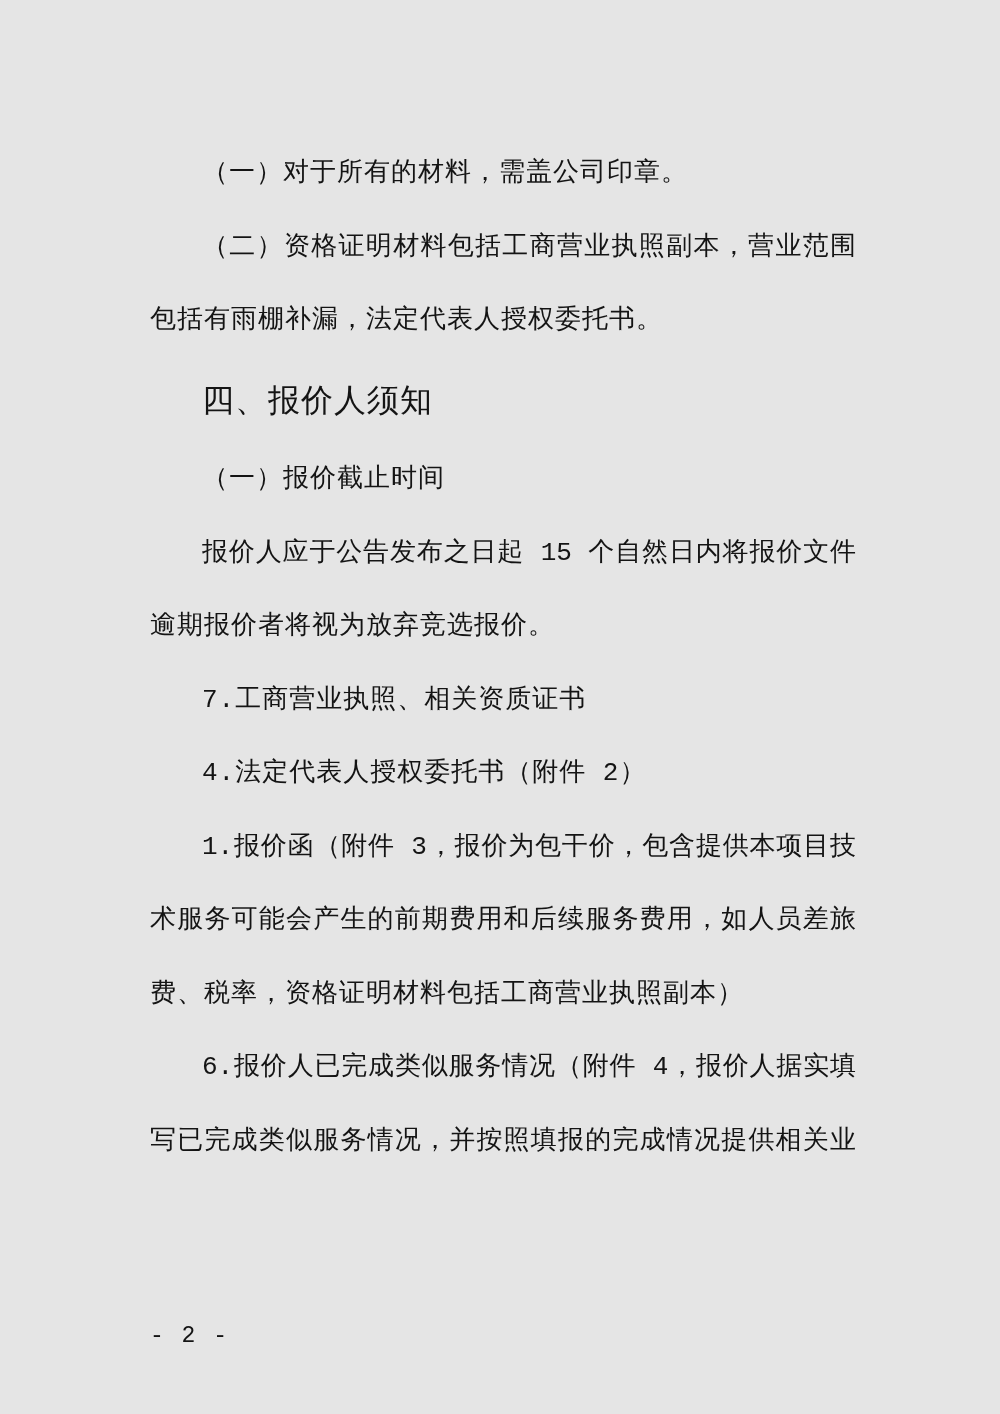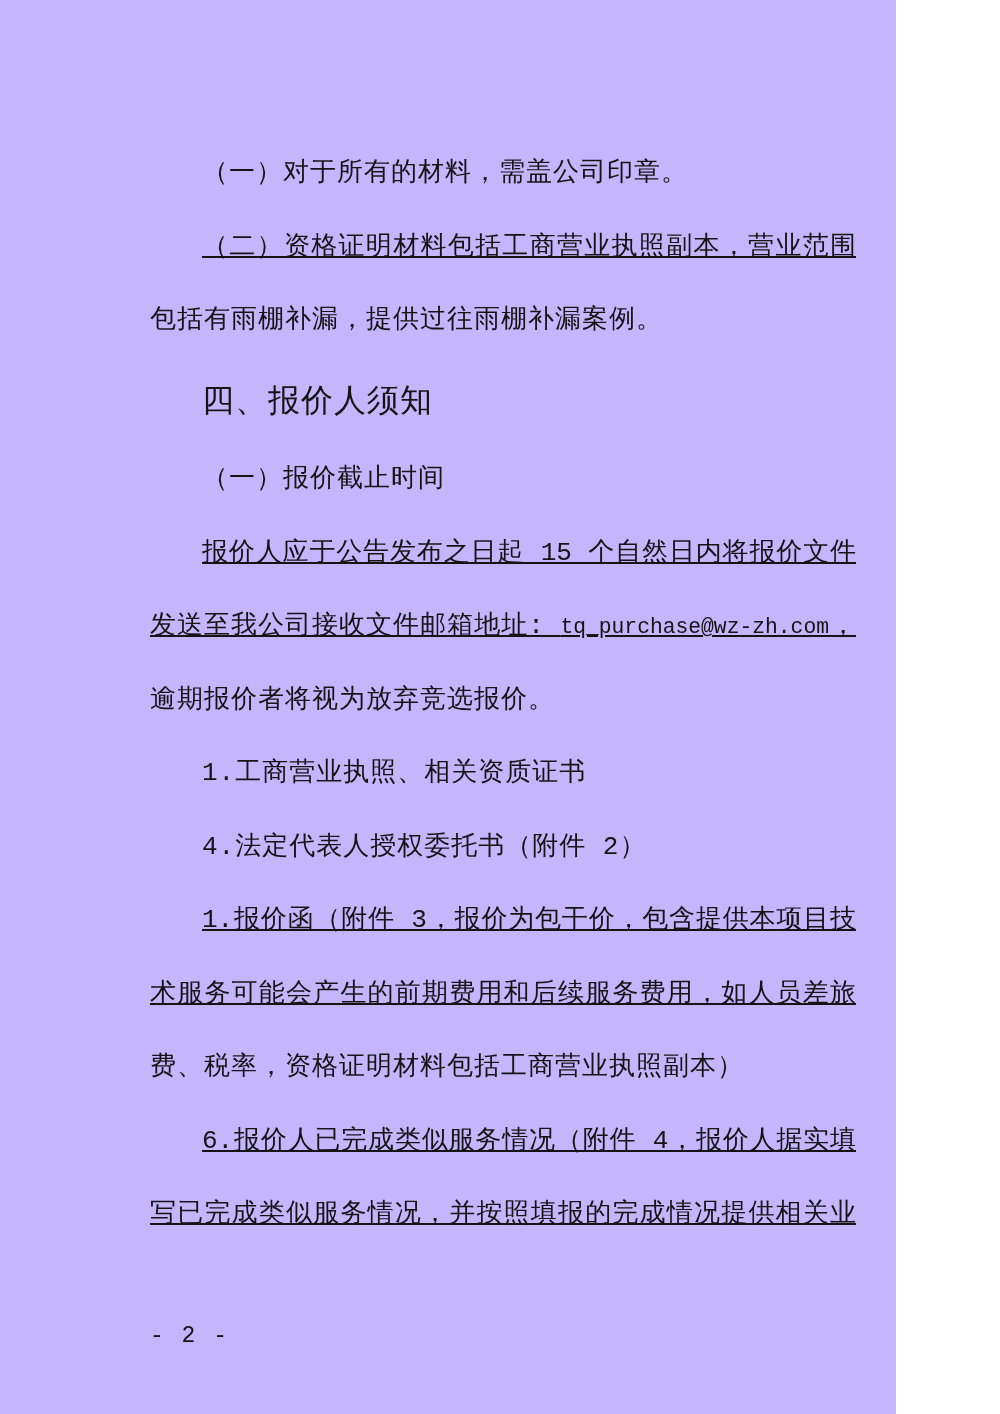--- a/index.html
+++ b/index.html
@@ -2,23 +2,23 @@
 <html><head>
 <meta charset="utf-8">
 <style>
   html, body {
     margin: 0;
     padding: 0;
     background: #ffffff;
   }
   .page {
     position: relative;
-    width: 896px;
+    width: 1000px;
     height: 1414px;
-    background: #c4b5fd;
+    background: #e5e5e5;
     color: #141414;
     font-family: "Liberation Mono", "DejaVu Sans Mono", monospace;
     overflow: hidden;
   }
   .textblock {
     position: absolute;
     left: 150px;
     top: 124px;
     width: 706px;
   }
@@ -29,21 +29,20 @@
     overflow: hidden;
     white-space: nowrap;
     letter-spacing: 1px;
   }
   
   .fill {
     white-space: normal;
     text-align: justify;
     text-align-last: justify;
     letter-spacing: 0;
-    text-decoration: underline;
   }
   .indent {
     padding-left: 52px;
   }
   .heading {
     font-family: "Liberation Sans", "DejaVu Sans", sans-serif;
     font-weight: normal;
     font-size: 32px;
     letter-spacing: 1px;
   }
@@ -60,27 +59,26 @@
     color: #141414;
   }
 </style>
 </head>
 <body>
 
 <div class="page">
   <main class="textblock">
     <p class="line indent">（一）对于所有的材料，需盖公司印章。</p>
     <p class="line indent fill">（二）资格证明材料包括工商营业执照副本，营业范围</p>
-    <p class="line">包括有雨棚补漏，提供过往雨棚补漏案例。</p>
+    <p class="line">包括有雨棚补漏，法定代表人授权委托书。</p>
     <p class="line indent heading">四、报价人须知</p>
     <p class="line indent">（一）报价截止时间</p>
     <p class="line indent fill">报价人应于公告发布之日起 15 个自然日内将报价文件</p>
-    <p class="line fill"><span>发送至我公司接收文件邮箱地址: </span><span class="mono-sm">tq_purchase@wz-zh.com</span><span>，</span></p>
     <p class="line">逾期报价者将视为放弃竞选报价。</p>
-    <p class="line indent">1.工商营业执照、相关资质证书</p>
+    <p class="line indent">7.工商营业执照、相关资质证书</p>
     <p class="line indent">4.法定代表人授权委托书（附件 2）</p>
     <p class="line indent fill">1.报价函（附件 3，报价为包干价，包含提供本项目技</p>
     <p class="line fill">术服务可能会产生的前期费用和后续服务费用，如人员差旅</p>
     <p class="line">费、税率，资格证明材料包括工商营业执照副本）</p>
     <p class="line indent fill">6.报价人已完成类似服务情况（附件 4，报价人据实填</p>
     <p class="line fill">写已完成类似服务情况，并按照填报的完成情况提供相关业</p>
 
   </main>
   <footer class="footer">
     <span>- 2 -</span>

